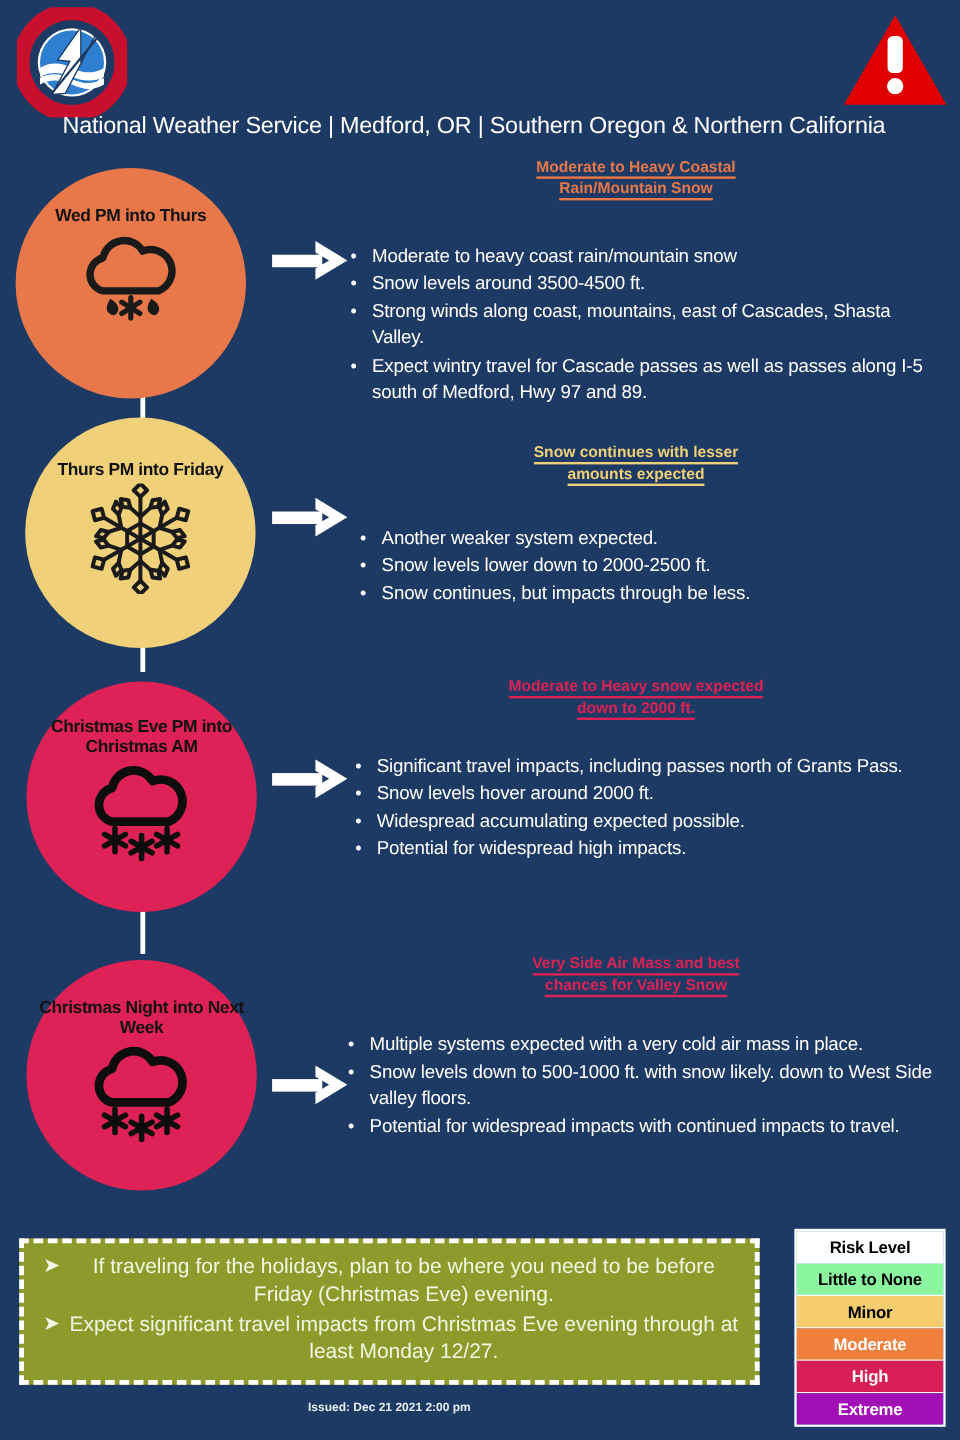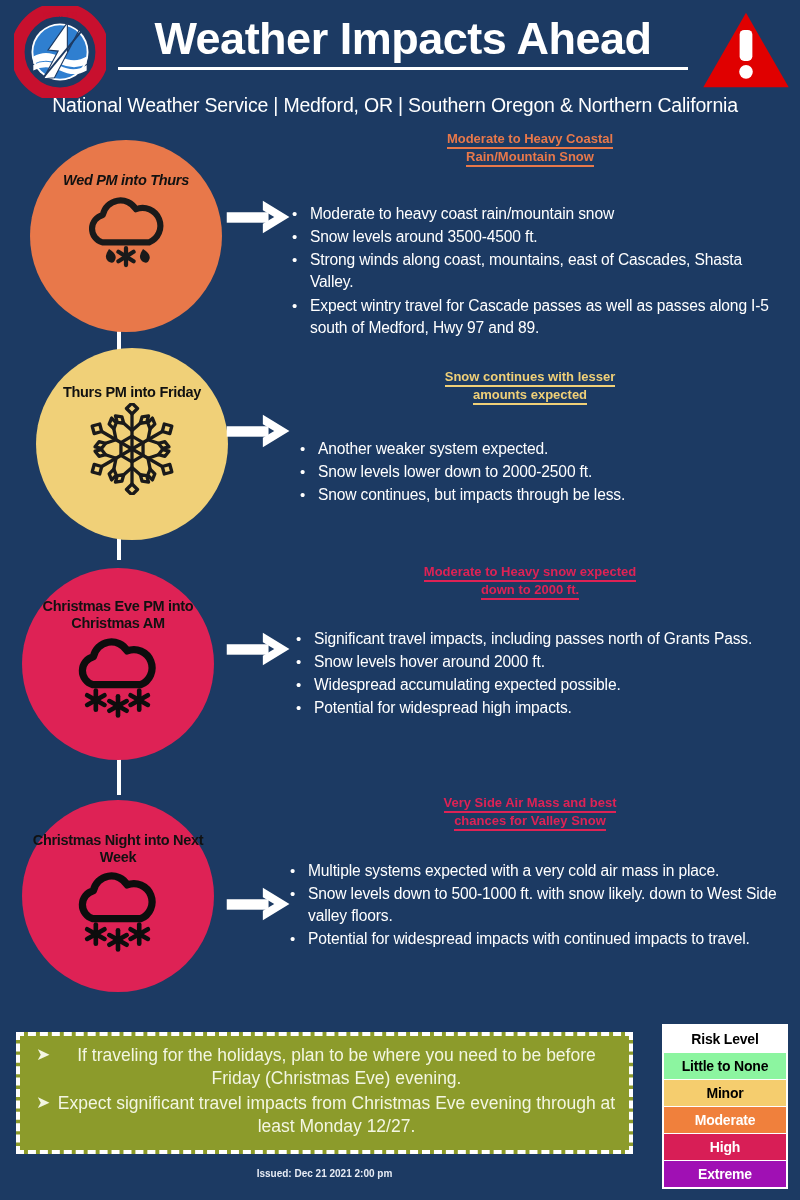--- a/index.html
+++ b/index.html
@@ -199,42 +199,39 @@
         <circle cx="50" cy="50" r="31" fill="#ffffff"></circle>
         <circle cx="50" cy="50" r="29" fill="#2f7fd0"></circle>
         <path d="M21 55 Q34 47 50 55 Q66 63 79 55 L79 63 Q66 70 50 63 Q34 56 21 63 Z" fill="#ffffff"></path>
         <path d="M21 64 Q34 57 50 65 Q66 73 79 64 L79 70 Q66 78 50 70 Q34 63 21 70 Z" fill="#ffffff"></path>
         <path d="M58 18 L37 48 L48 49 L32 79 L44 78 L72 24 L58 50 Z" fill="#ffffff" stroke="#1c3a63" stroke-width="1.2"></path>
         <line x1="30" y1="80" x2="76" y2="24" stroke="#1c3a63" stroke-width="2"></line>
         <text x="50" y="12" font-size="7.5" font-weight="bold" fill="#c8102e" text-anchor="middle" font-family="'Liberation Sans',sans-serif">WEATHER</text>
       </svg>
     </div>
 
-    <div class="title-wrap">
-      <div class="main-title">Weather Impacts Ahead</div>
-    </div>
 
     <div class="warn-triangle">
       <svg viewBox="0 0 100 88" width="92" height="80">
         <path d="M50 3 L97 85 L3 85 Z" fill="#e00000"></path>
         <rect x="43" y="22" width="14" height="34" rx="5" fill="#ffffff"></rect>
         <circle cx="50" cy="68" r="7.5" fill="#ffffff"></circle>
       </svg>
     </div>
 
     <div class="subtitle">National Weather Service | Medford, OR | Southern Oregon &amp; Northern California</div>
   </div>
 
   <div class="connector" style="top:325px;height:28px;"></div>
   <div class="connector" style="top:520px;height:40px;"></div>
   <div class="connector" style="top:755px;height:40px;"></div>
 
   <div class="section" style="top:0;">
 
-    <div class="circle" style="left:30px; top:140px; width:192px; height:192px; background:#e8784a; padding-top:32px; box-sizing:border-box;font-style:italic;">
+    <div class="circle" style="left:13px; top:140px; width:192px; height:192px; background:#e8784a; padding-top:32px; box-sizing:border-box;">
       <div class="circle-label">Wed PM into Thurs</div>
       <div class="circle-icon">
         <svg viewBox="0 0 110 84" width="104" height="80">
           <path d="M30 54 a15 15 0 0 1 0.5 -29 a19 19 0 0 1 35 -6 a16 16 0 0 1 14 35 Z" fill="none" stroke="#1a1a1a" stroke-width="6.5" stroke-linejoin="round"></path>
           <path d="M37 61 q-6 9 -1 13 q6 4 8 -3 q1 -5 -7 -10 Z" fill="#1a1a1a"></path>
           <path d="M73 61 q-6 9 -1 13 q6 4 8 -3 q1 -5 -7 -10 Z" fill="#1a1a1a"></path>
           <g stroke="#1a1a1a" stroke-width="4.5" stroke-linecap="round">
             <line x1="55" y1="60" x2="55" y2="78"></line>
             <line x1="47" y1="64" x2="63" y2="74"></line>
             <line x1="63" y1="64" x2="47" y2="74"></line>
@@ -270,21 +267,21 @@
         </div>
       <div class="bi">
           <span class="dot">•</span>
           <span class="btxt">Expect wintry travel for Cascade passes as well as passes along I-5 south of Medford, Hwy 97 and 89.</span>
         </div>
     </div>
   </div>
 
   <div class="section" style="top:0;">
 
-    <div class="circle" style="left:36px; top:348px; width:192px; height:192px; background:#f0d078; padding-top:36px; box-sizing:border-box;">
+    <div class="circle" style="left:21px; top:348px; width:192px; height:192px; background:#f0d078; padding-top:36px; box-sizing:border-box;">
       <div class="circle-label">Thurs PM into Friday</div>
       <div class="circle-icon">
         <svg viewBox="0 0 100 100" width="92" height="92">
           <g fill="none" stroke="#1a1a1a" stroke-width="3.6" stroke-linejoin="round" stroke-linecap="round">
             <g id="arm">
               <line x1="50" y1="50" x2="50" y2="12"></line>
               <path d="M50 12 l-6 -6 l6 -6 l6 6 Z"></path>
               <path d="M50 30 l-9 -8 M50 30 l9 -8"></path>
               <path d="M41 22 l-7 -1 l-2 -7 l7 1 Z"></path>
               <path d="M59 22 l7 -1 l2 -7 l-7 1 Z"></path>

